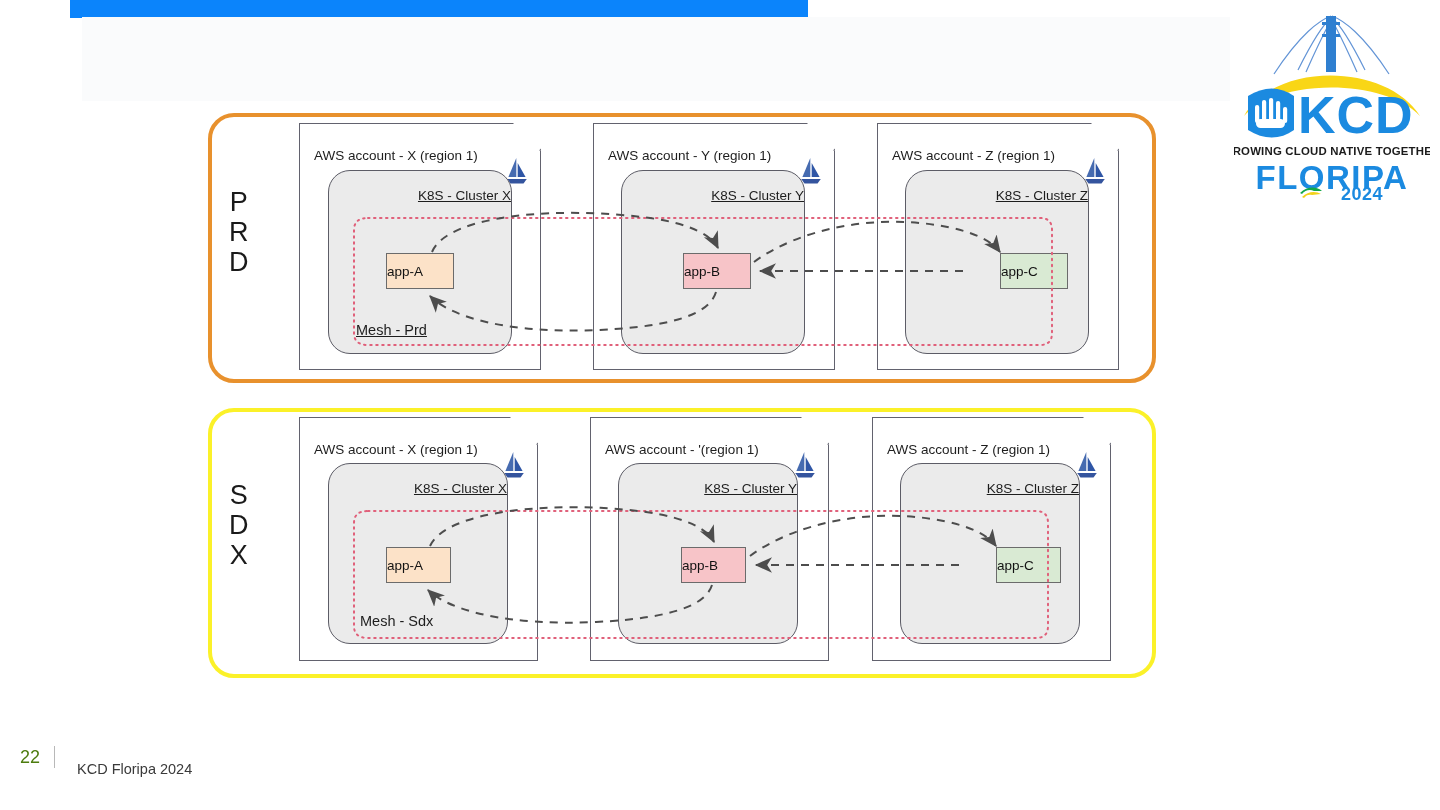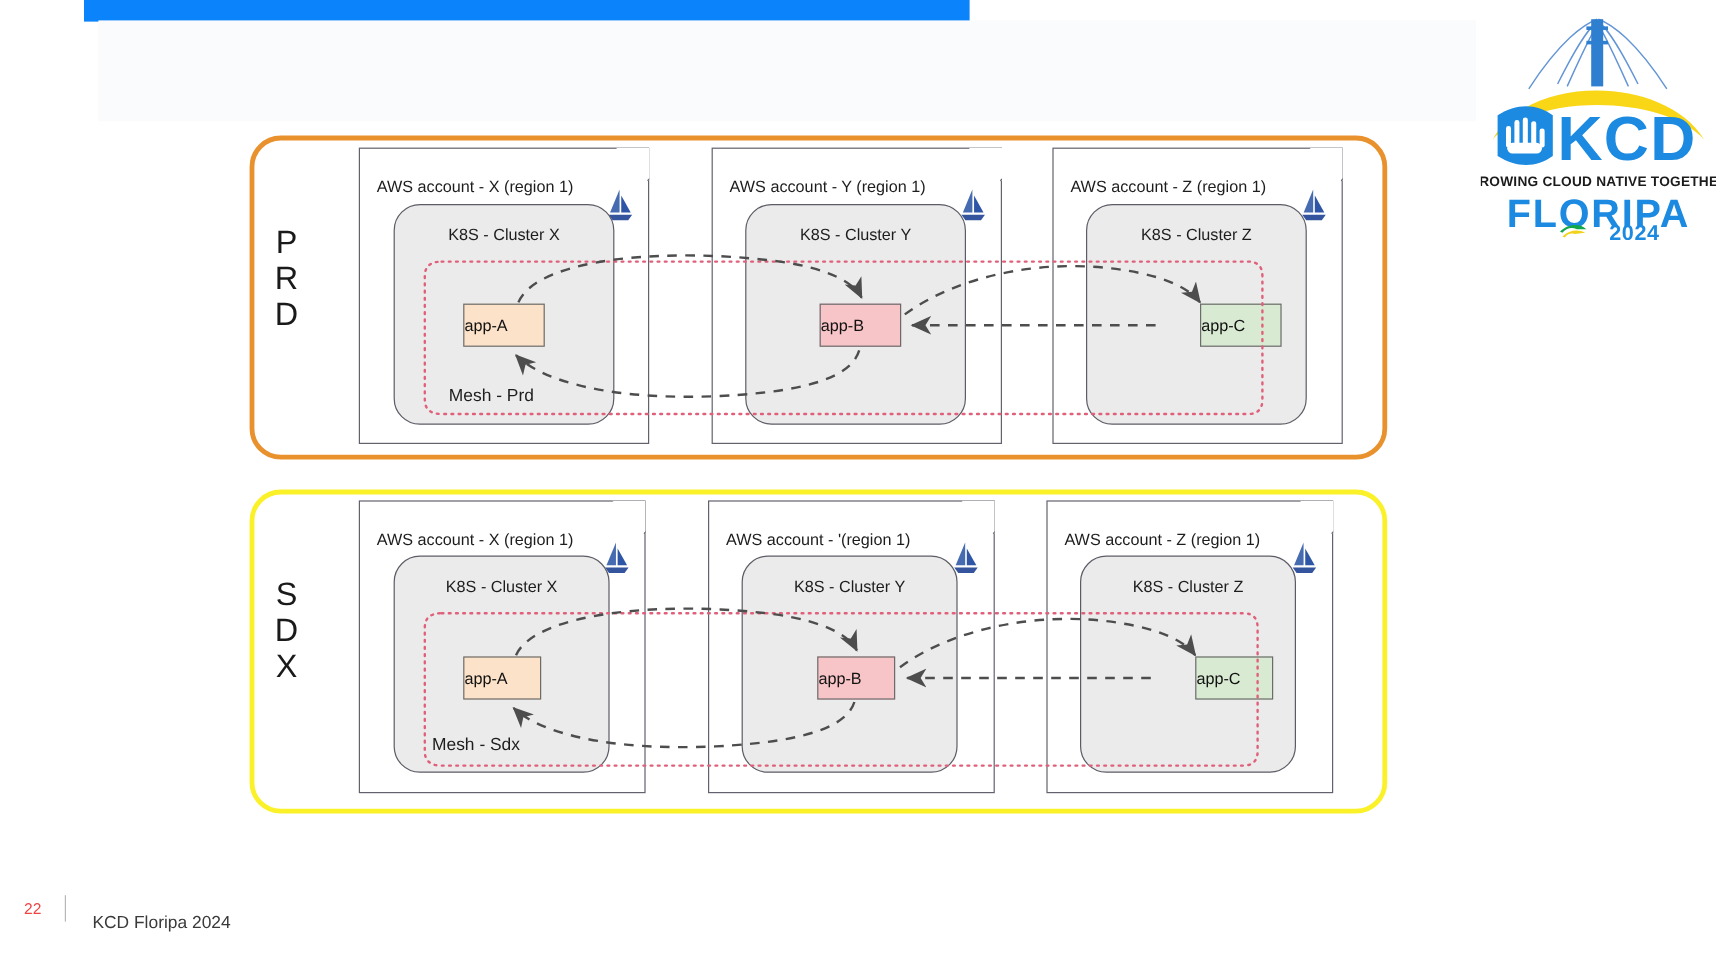--- a/index.html
+++ b/index.html
@@ -72,22 +72,22 @@
 
   
   .cluster{
     position:absolute;
     background:#ebebeb;
     border:1px solid #5c5c66;
     border-radius:22px;
     box-sizing:border-box;
   }
   .cluster-title{
-    position:absolute;left:0;right:0;top:17px;text-align:center;
-    font-size:13.5px;color:#1d1d1d;white-space:nowrap;
+    position:absolute;left:0;right:0;top:17px;text-align:right;
+    font-size:13.5px;color:#1d1d1d;white-space:nowrap;text-decoration:underline;
   }
 
   
   .app{
     position:absolute;
     border:1px solid #6b6b6b;
     box-sizing:border-box;
     display:flex;align-items:center;
     font-size:13.5px;color:#121212;
   }
@@ -103,21 +103,21 @@
   .overlay{position:absolute;left:0;top:0;width:1440px;height:810px;pointer-events:none;}
 
   
   .logo{position:absolute;left:1234px;top:8px;width:196px;height:192px;}
 
   
   .footer{
     position:absolute;left:20px;top:744px;height:26px;
     display:flex;align-items:center;
   }
-  .footer .pg{font-size:13px;color:#ef4444;width:30px;}
+  .footer .pg{font-size:18px;color:#4d7c0f;width:30px;}
   .footer .sep{width:1px;height:22px;background:#b8b8b8;margin:0 22px 0 4px;}
   .footer .ft{font-size:14.5px;color:#3a3a3a;margin-top:24px;}
 </style>
 </head>
 <body>
 
 <div class="slide">
 
   <div class="title-bar"></div>
   <div class="header-panel"></div>
@@ -140,21 +140,21 @@
           <path d="M1.2 22 L20.8 22 L17.5 26.5 L4.5 26.5 Z" fill="#34549e"></path>
         </svg>
     </div>
   </div>
   <div class="cluster" style="left:328px;top:170px;width:184px;height:184px;">
     <div class="cluster-title">K8S - Cluster X</div>
   </div>
   <div class="app app-a" style="left:386px;top:253px;width:68px;height:36px;">
     <span>app-A</span>
   </div>
-  <div class="mesh-label" style="left:374px;top:322px;">Mesh - Prd</div>
+  <div class="mesh-label" style="left:356px;top:322px;text-decoration:underline;">Mesh - Prd</div>
 
   <div class="acct" style="left:593px;top:123px;width:242px;height:247px;">
     <div class="fold-mask"></div>
     <div class="fold-line"></div>
     <div class="acct-title"><span>AWS account - Y </span>(<b>region 1</b>)</div>
     <div class="istio" style="left:206px;top:33px;">
       <svg width="22" height="30" viewBox="0 0 22 30">
           <path d="M10.3 1 L10.3 20 L2.4 20 Z" fill="#466bb0"></path>
           <path d="M11.7 6 L11.7 20 L19.6 20 Z" fill="#2f56a6"></path>
           <path d="M1.2 22 L20.8 22 L17.5 26.5 L4.5 26.5 Z" fill="#34549e"></path>

